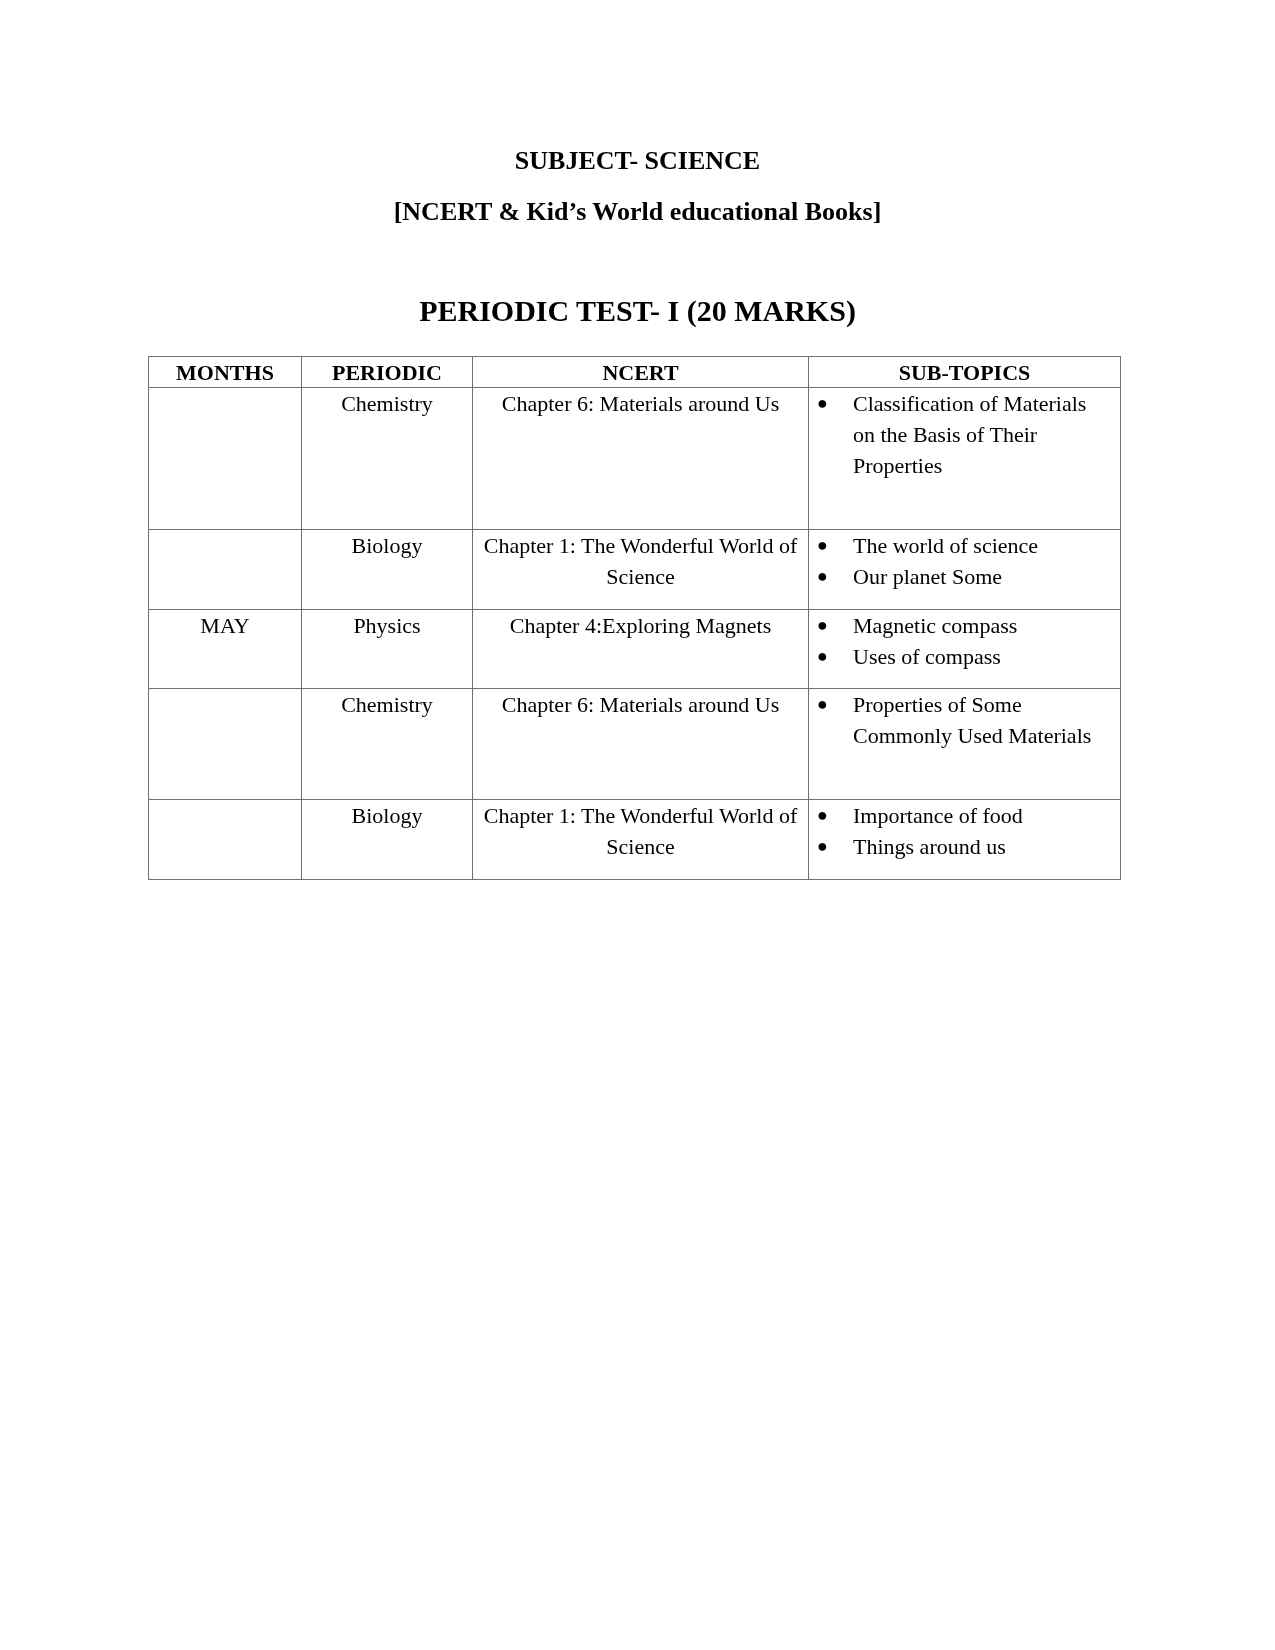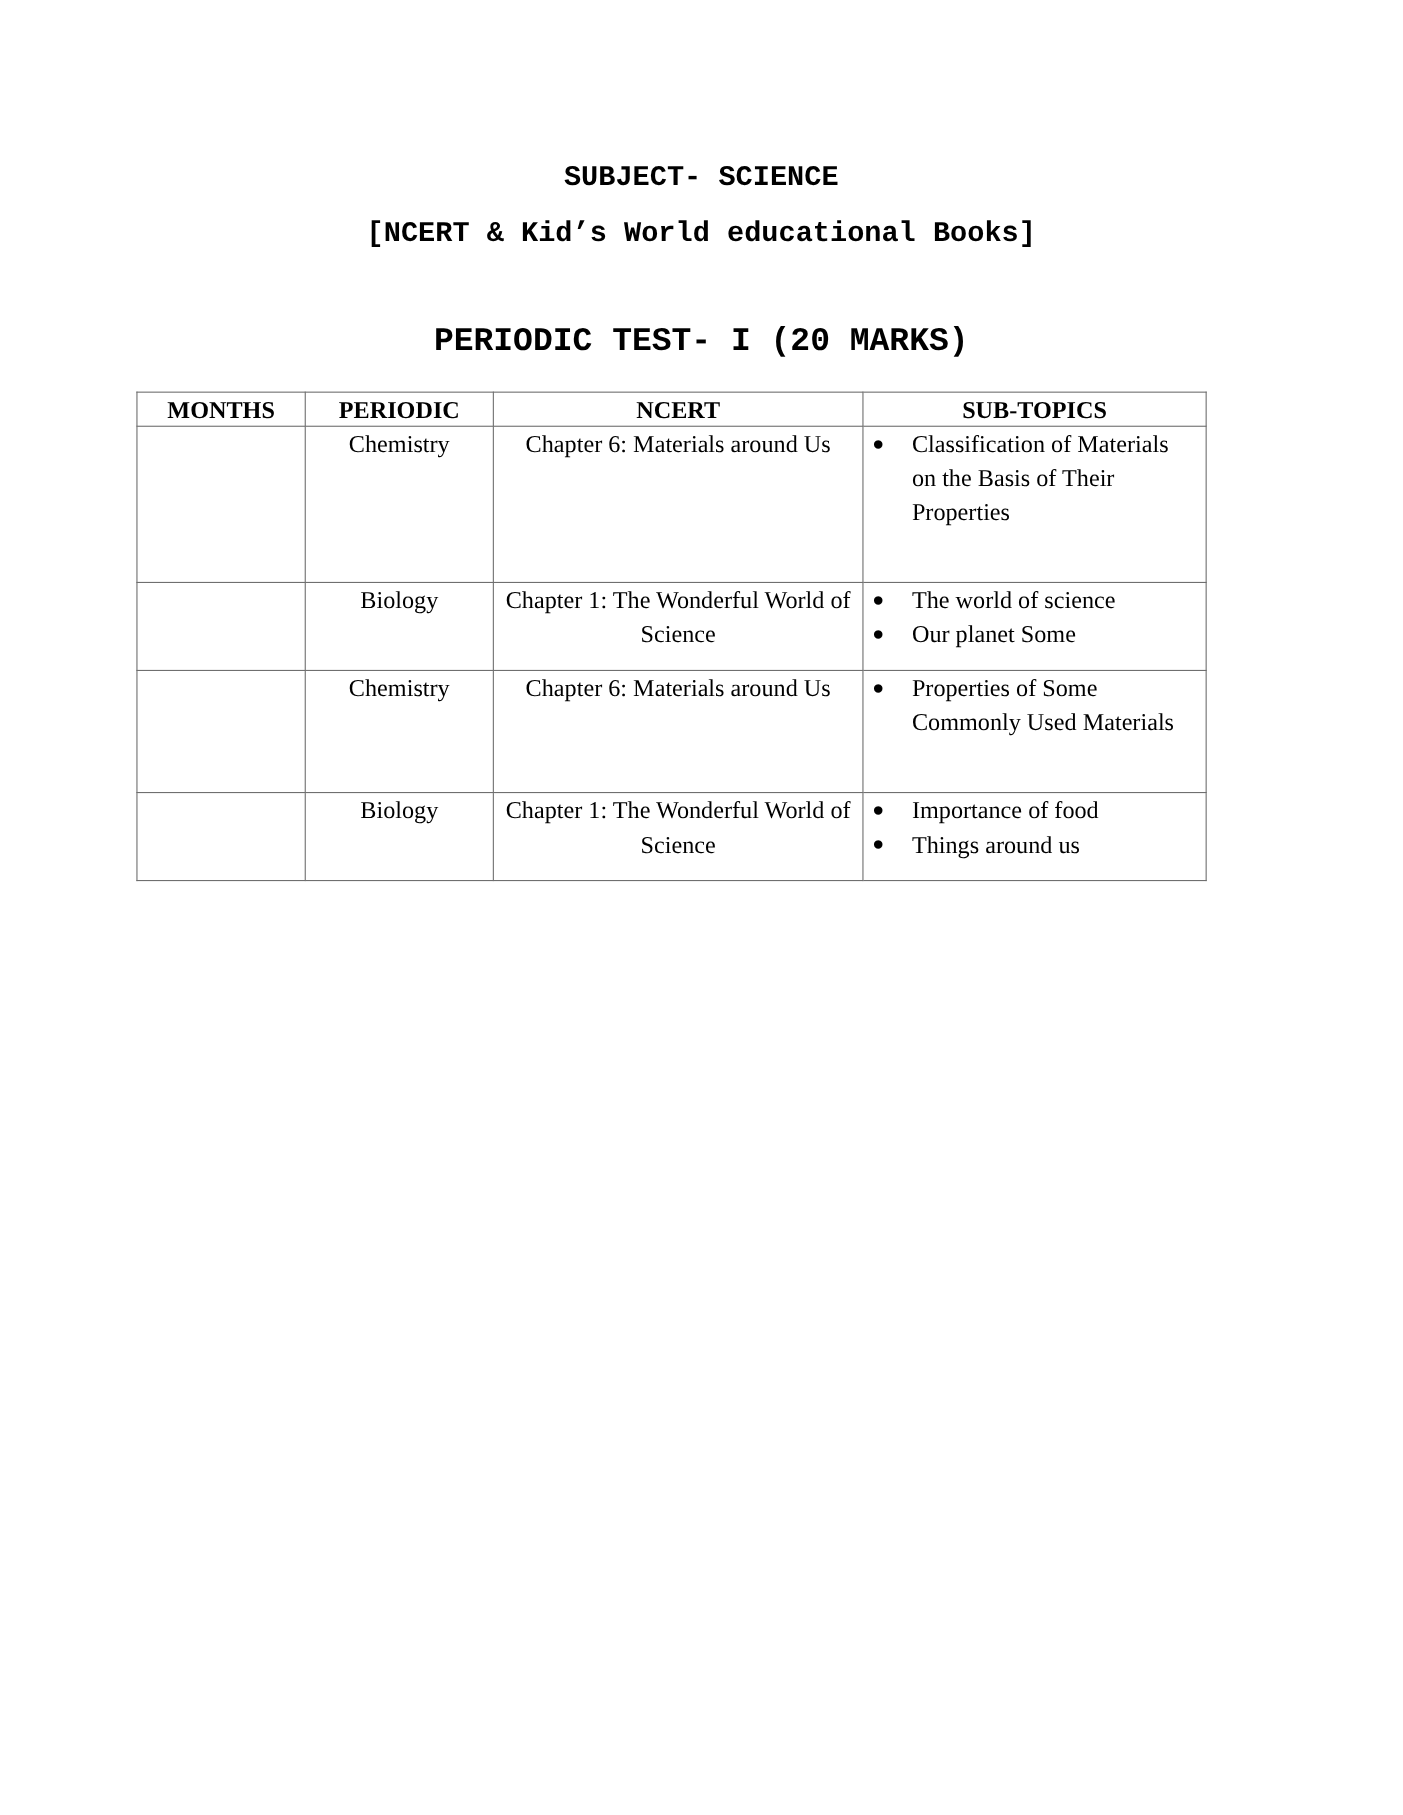--- a/index.html
+++ b/index.html
@@ -15,29 +15,28 @@
       color: #000000;
       overflow: hidden;
     }
     .title {
       position: absolute;
       left: 0;
       width: 1275px;
       text-align: center;
       font-weight: bold;
       margin: 0;
-      font-family: Liberation Mono, monospace;
     }
     #doc-title { top: 146px; font-size: 26px; }
     #doc-subtitle { top: 197px; font-size: 26px; }
     #section-heading { top: 294px; font-size: 30px; }
 
     table.syllabus {
       position: absolute;
-      left: 124px;
+      left: 148px;
       top: 356px;
       width: 972px;
       border-collapse: collapse;
       table-layout: fixed;
       font-size: 22px;
       line-height: 31px;
     }
     table.syllabus th, table.syllabus td {
       border: 1.5px solid #6f6f6f;
       vertical-align: top;
@@ -130,20 +129,31 @@
       <td>Biology</td>
       <td>Chapter 1: The Wonderful World of Science</td>
       <td class="topic-cell-b">
         <ul class="topics">
           <li><span class="bullet">●</span><span>The world of science</span></li>
           <li><span class="bullet">●</span><span>Our planet Some</span></li>
         </ul>
       </td>
     </tr>
 
+    <tr class="r4">
+      <td>MAY</td>
+      <td>Physics</td>
+      <td>Chapter 4:Exploring Magnets</td>
+      <td class="topic-cell-b">
+        <ul class="topics">
+          <li><span class="bullet">●</span><span>Magnetic compass</span></li>
+          <li><span class="bullet">●</span><span>Uses of compass</span></li>
+        </ul>
+      </td>
+    </tr>
 
     <tr class="r5">
       <td></td>
       <td>Chemistry</td>
       <td>Chapter 6: Materials around Us</td>
       <td class="topic-cell-b">
         <ul class="topics">
           <li><span class="bullet">●</span><span>Properties of Some Commonly Used Materials</span></li>
         </ul>
       </td>

